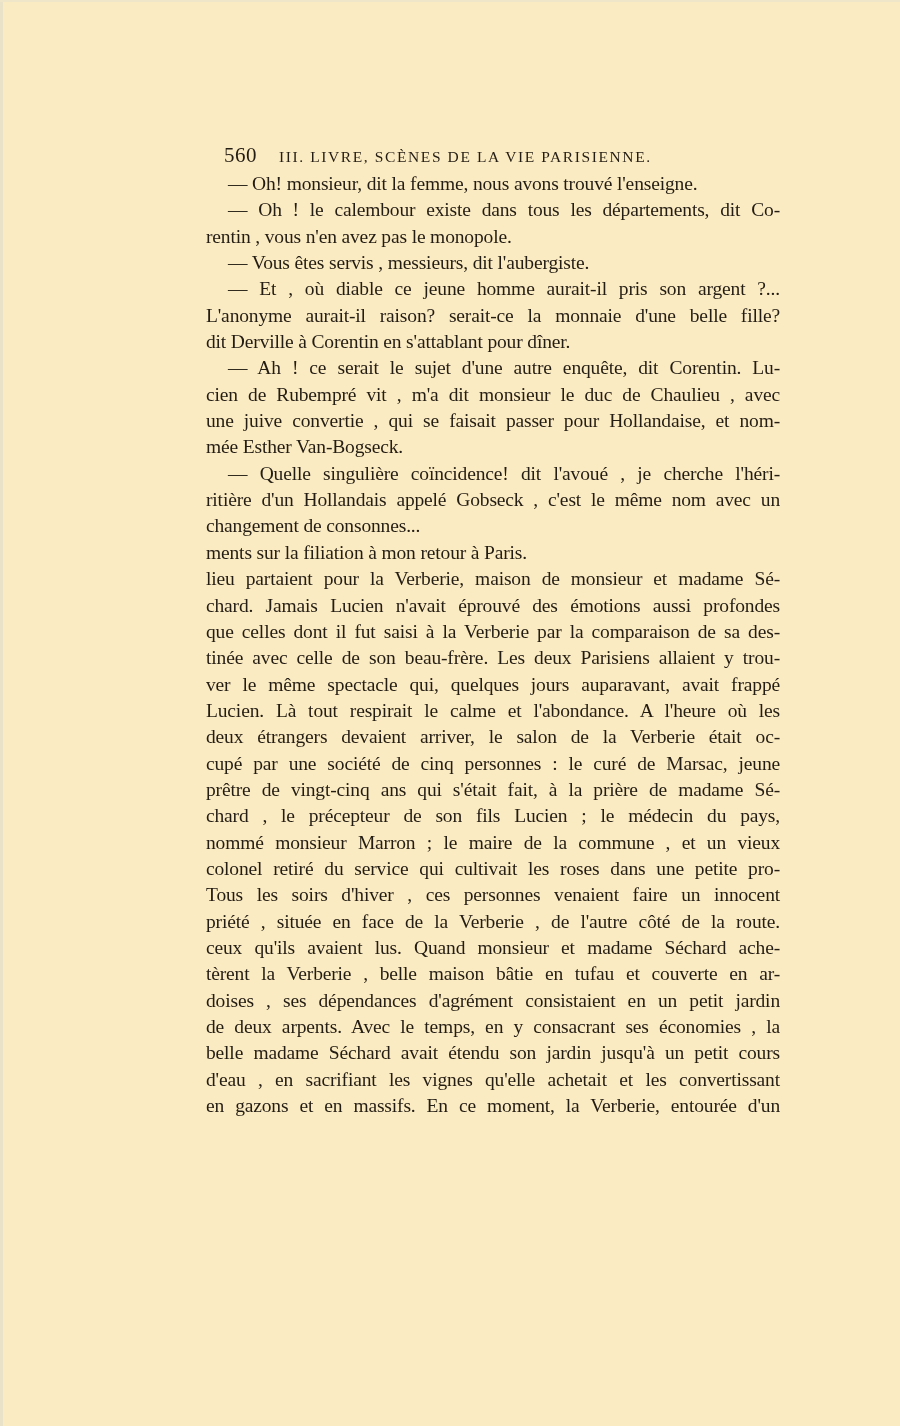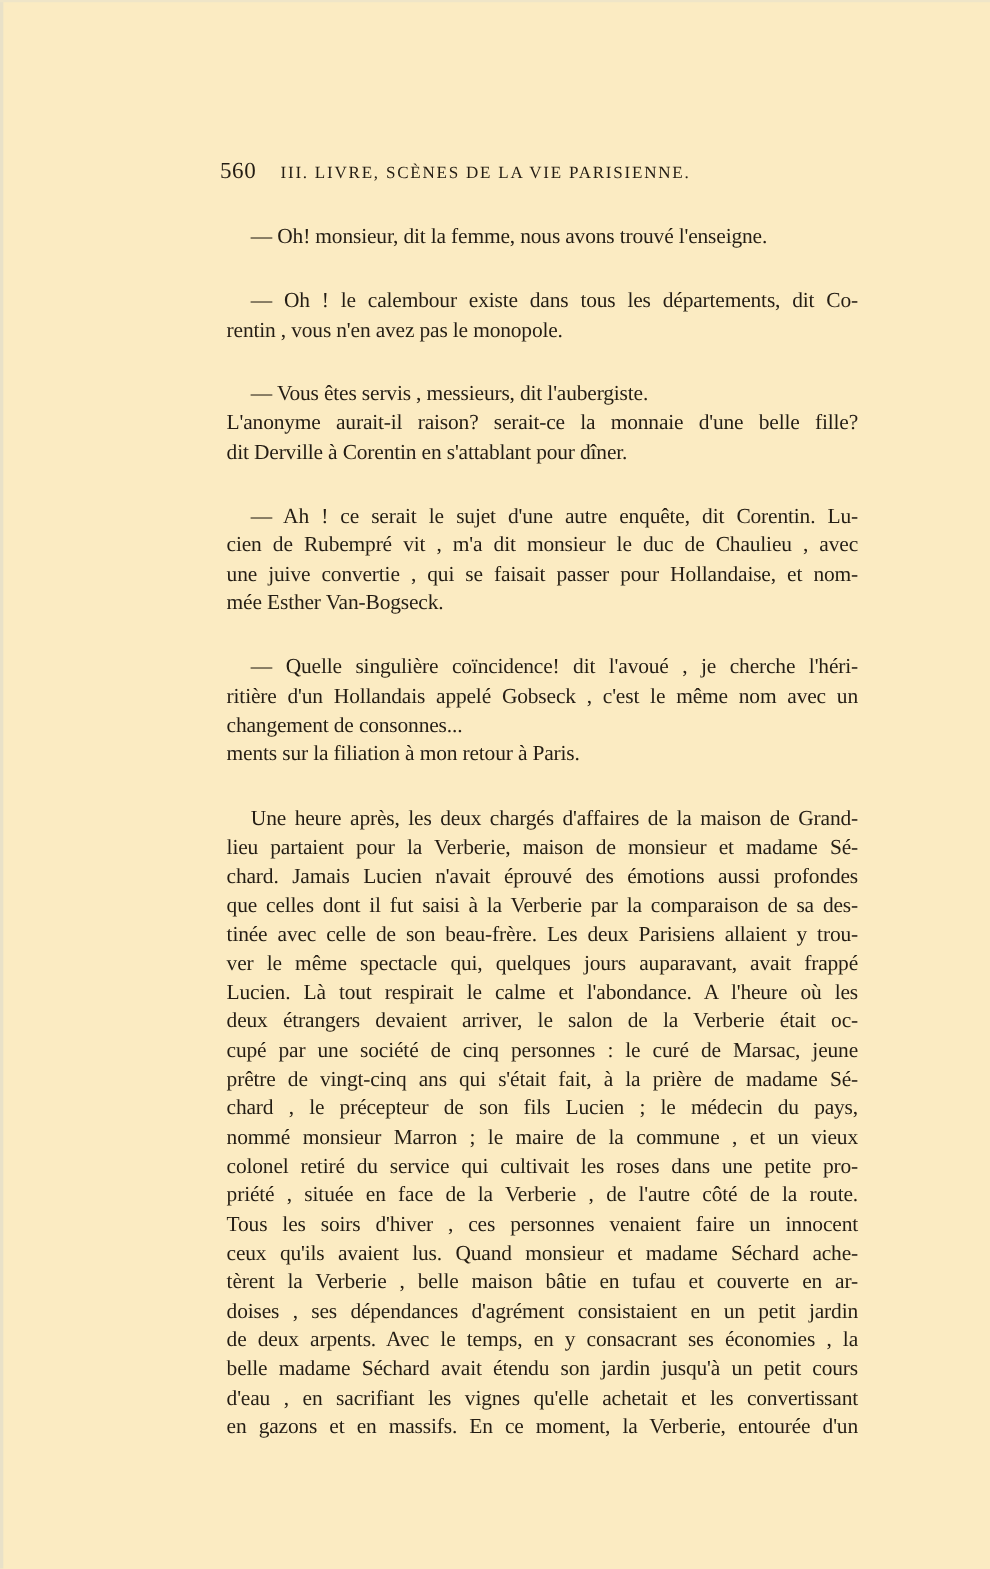--- a/index.html
+++ b/index.html
@@ -6,80 +6,80 @@
   body {
     width: 900px; height: 1426px; overflow: hidden;
     background: #fbebc2;
     position: relative;
     font-family: "Liberation Serif", "DejaVu Serif", serif;
     color: #241d14;
   }
   .page-edge-left { position: absolute; left: 0; top: 0; width: 3px; height: 1426px; background: #e9e1c8; }
   .page-edge-top { position: absolute; left: 0; top: 0; width: 900px; height: 2px; background: #efe5c8; }
   .running-head {
-    position: absolute; left: 200px; top: 143px; width: 574px; height: 24px;
+    position: absolute; left: 224px; top: 143px; width: 574px; height: 24px;
     display: flex; align-items: baseline; white-space: nowrap;
   }
   .page-number { font-size: 21px; letter-spacing: 0.5px; }
   .header-title {
     margin-left: 22px; font-size: 15.5px; font-weight: normal; letter-spacing: 1.6px;
   }
   .text-block {
     position: absolute; left: 206px; top: 171px; width: 574px;
   }
   .line {
     height: 26.35px; line-height: 26.35px; font-size: 19.5px;
     white-space: nowrap; text-align: justify; text-align-last: justify;
     transform-origin: left center;
     letter-spacing: -0.15px;
   }
-  .line.indent { padding-left: 22px; margin-top: 32px; }
+  .line.indent { padding-left: 22px; }
   .line.last { text-align-last: left; }
 </style>
 </head>
 <body>
 
 <div class="page-edge-left"></div>
 <div class="page-edge-top"></div>
 
 <div class="running-head">
   <span class="page-number">560</span>
   <span class="header-title">III. LIVRE, SCÈNES DE LA VIE PARISIENNE.</span>
 </div>
 
 <div class="text-block" id="text-block">
     <div class="line indent last">— Oh! monsieur, dit la femme, nous avons trouvé l'enseigne.</div>
     <div class="line indent">— Oh ! le calembour existe dans tous les départements, dit Co-</div>
     <div class="line last">rentin , vous n'en avez pas le monopole.</div>
     <div class="line indent last">— Vous êtes servis , messieurs, dit l'aubergiste.</div>
+    <div class="line indent">— Et , où diable ce jeune homme aurait-il pris son argent ?...</div>
     <div class="line">L'anonyme aurait-il raison? serait-ce la monnaie d'une belle fille?</div>
     <div class="line last">dit Derville à Corentin en s'attablant pour dîner.</div>
     <div class="line indent">— Ah ! ce serait le sujet d'une autre enquête, dit Corentin. Lu-</div>
     <div class="line">cien de Rubempré vit , m'a dit monsieur le duc de Chaulieu , avec</div>
     <div class="line">une juive convertie , qui se faisait passer pour Hollandaise, et nom-</div>
     <div class="line last">mée Esther Van-Bogseck.</div>
     <div class="line indent">— Quelle singulière coïncidence! dit l'avoué , je cherche l'héri-</div>
     <div class="line">ritière d'un Hollandais appelé Gobseck , c'est le même nom avec un</div>
     <div class="line last">changement de consonnes...</div>
     <div class="line last">ments sur la filiation à mon retour à Paris.</div>
-    <div class="line indent">Une heure après, les deux chargés d'affaires de la maison de Grand-</div>
     <div class="line">lieu partaient pour la Verberie, maison de monsieur et madame Sé-</div>
     <div class="line">chard. Jamais Lucien n'avait éprouvé des émotions aussi profondes</div>
     <div class="line">que celles dont il fut saisi à la Verberie par la comparaison de sa des-</div>
     <div class="line">tinée avec celle de son beau-frère. Les deux Parisiens allaient y trou-</div>
     <div class="line">ver le même spectacle qui, quelques jours auparavant, avait frappé</div>
     <div class="line">Lucien. Là tout respirait le calme et l'abondance. A l'heure où les</div>
     <div class="line">deux étrangers devaient arriver, le salon de la Verberie était oc-</div>
     <div class="line">cupé par une société de cinq personnes : le curé de Marsac, jeune</div>
     <div class="line">prêtre de vingt-cinq ans qui s'était fait, à la prière de madame Sé-</div>
     <div class="line">chard , le précepteur de son fils Lucien ; le médecin du pays,</div>
     <div class="line">nommé monsieur Marron ; le maire de la commune , et un vieux</div>
     <div class="line">colonel retiré du service qui cultivait les roses dans une petite pro-</div>
+    <div class="line">Tous les soirs d'hiver , ces personnes venaient faire un innocent</div>
     <div class="line">priété , située en face de la Verberie , de l'autre côté de la route.</div>
-    <div class="line">Tous les soirs d'hiver , ces personnes venaient faire un innocent</div>
     <div class="line">ceux qu'ils avaient lus. Quand monsieur et madame Séchard ache-</div>
     <div class="line">tèrent la Verberie , belle maison bâtie en tufau et couverte en ar-</div>
     <div class="line">doises , ses dépendances d'agrément consistaient en un petit jardin</div>
     <div class="line">de deux arpents. Avec le temps, en y consacrant ses économies , la</div>
     <div class="line">belle madame Séchard avait étendu son jardin jusqu'à un petit cours</div>
     <div class="line">d'eau , en sacrifiant les vignes qu'elle achetait et les convertissant</div>
     <div class="line">en gazons et en massifs. En ce moment, la Verberie, entourée d'un</div>
   </div>
 
 </body></html>

